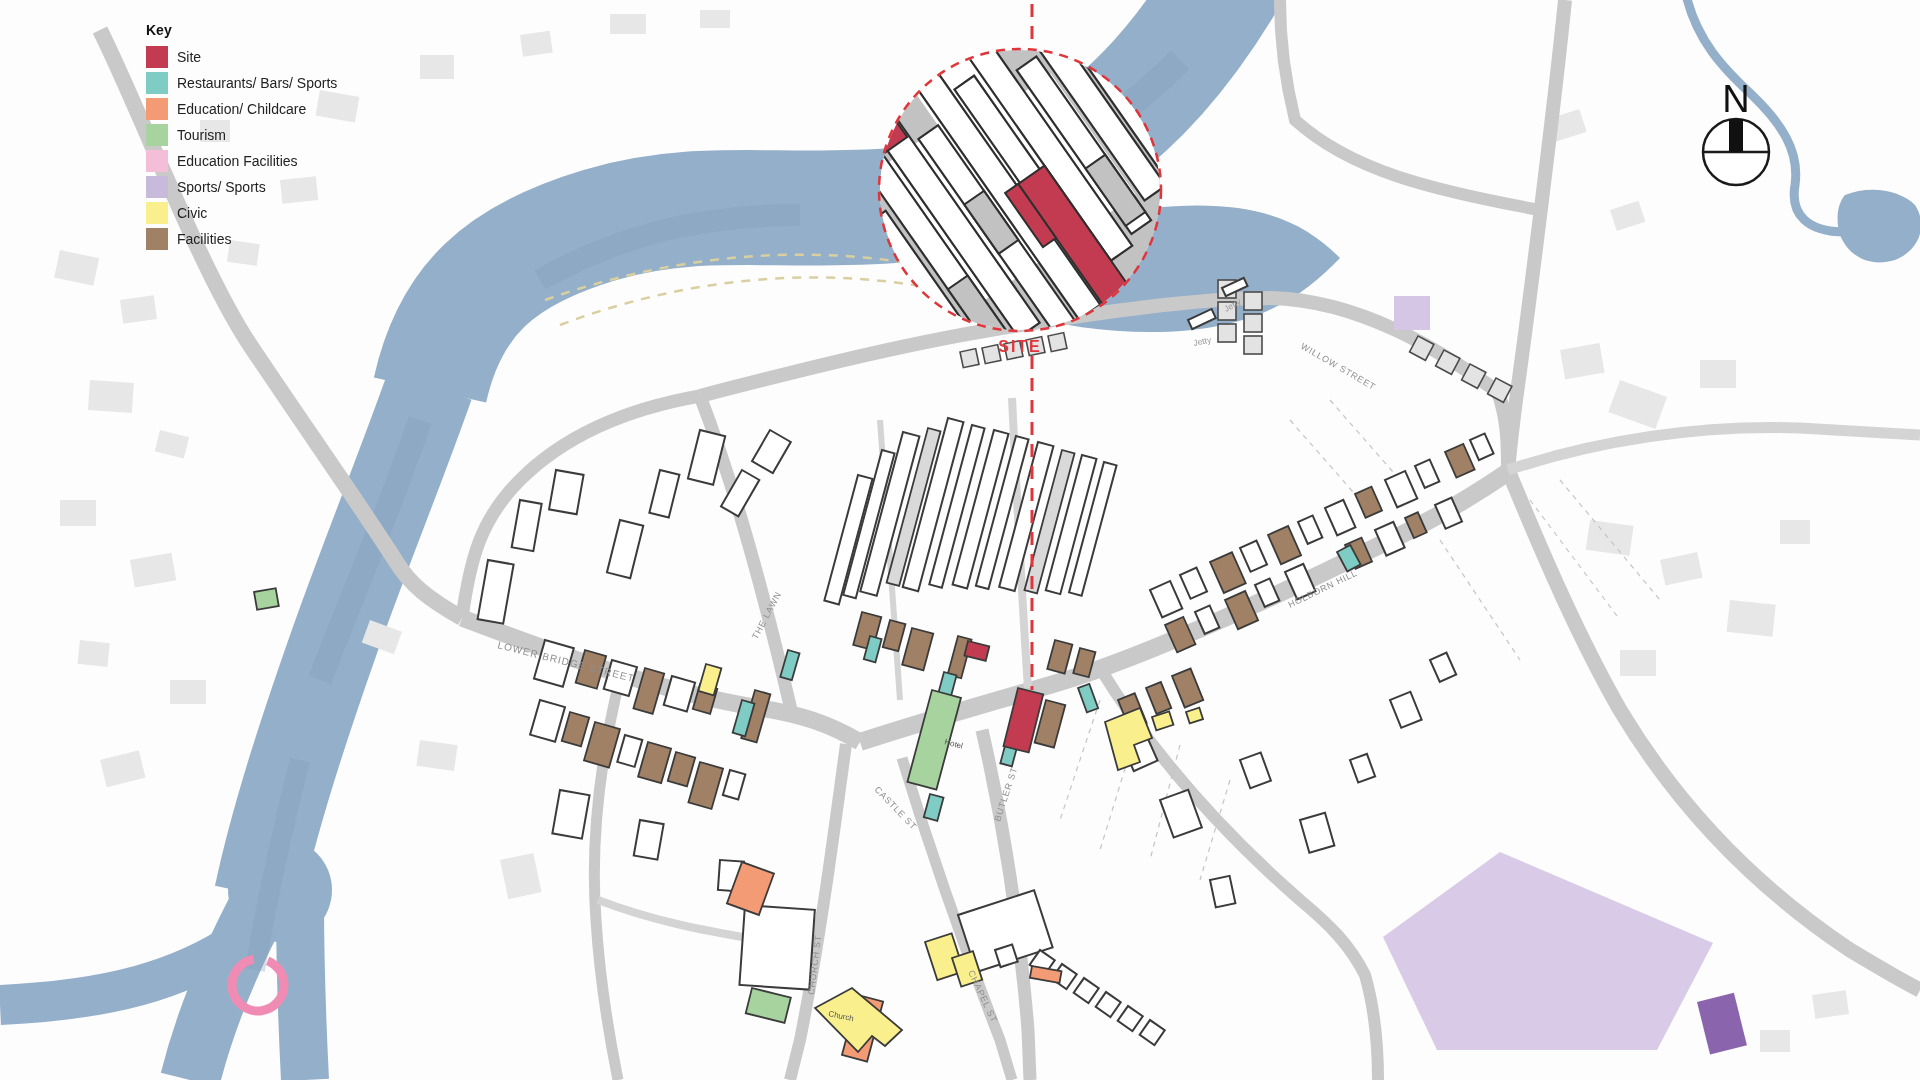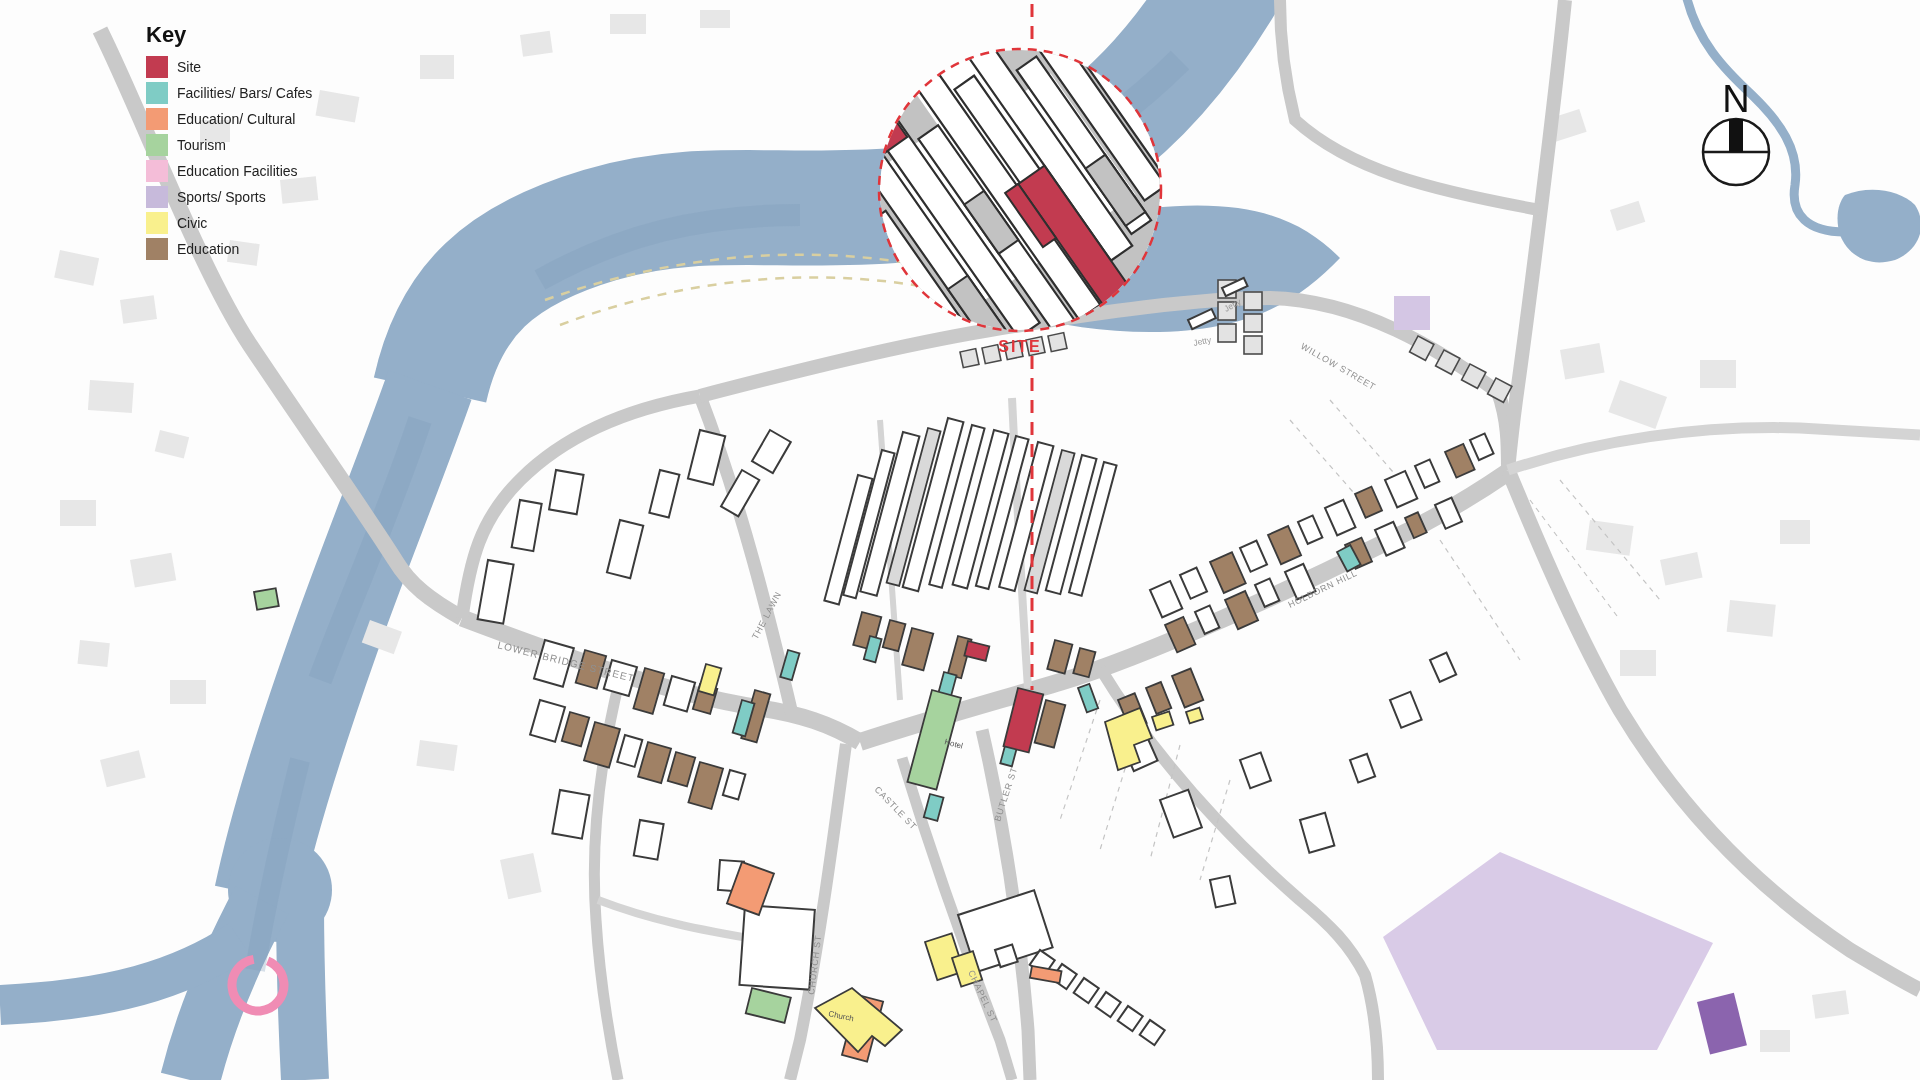--- a/index.html
+++ b/index.html
@@ -36,21 +36,21 @@
 
   .stlabel{fill:#8f8f8f;font-size:9px;letter-spacing:.8px;}
   .stlabel.big{font-size:10px;letter-spacing:1.1px;}
   .jetty{fill:#9a9a9a;font-size:8.5px;}
   .bldlabel{fill:#555;font-size:8px;}
   .sitelabel{fill:#e0353a;font-size:16px;font-weight:bold;letter-spacing:2px;}
   .nlabel{fill:#111;font-size:38px;font-weight:500;}
 
   
   .legend{position:absolute;left:146px;top:22px;}
-  .legend .ltitle{font-weight:bold;font-size:22px;color:#111;margin-bottom:6px;}
+  .legend .ltitle{font-weight:bold;font-size:14px;color:#111;margin-bottom:6px;}
   .lrow{display:flex;align-items:center;height:26px;}
   .lswatch{width:22px;height:22px;margin-right:9px;flex:0 0 auto;}
   .llabel{font-size:14px;color:#222;}
 </style>
 </head>
 <body>
 
 <div class="stage">
 <svg width="1920" height="1080" viewBox="0 0 1920 1080">
   <defs>
@@ -371,40 +371,40 @@
 </svg>
 
   <div class="legend">
     <div class="ltitle">Key</div>
     <div class="lrow">
       <span class="lswatch" style="background: rgb(194, 59, 80);"></span>
       <span class="llabel">Site</span>
     </div>
     <div class="lrow">
       <span class="lswatch" style="background: rgb(127, 204, 197);"></span>
-      <span class="llabel">Facilities/ Bars/ Cafes</span>
+      <span class="llabel">Restaurants/ Bars/ Sports</span>
     </div>
     <div class="lrow">
       <span class="lswatch" style="background: rgb(243, 155, 116);"></span>
-      <span class="llabel">Education/ Cultural</span>
+      <span class="llabel">Education/ Childcare</span>
     </div>
     <div class="lrow">
       <span class="lswatch" style="background: rgb(166, 211, 158);"></span>
       <span class="llabel">Tourism</span>
     </div>
     <div class="lrow">
       <span class="lswatch" style="background: rgb(244, 189, 216);"></span>
       <span class="llabel">Education Facilities</span>
     </div>
     <div class="lrow">
       <span class="lswatch" style="background: rgb(199, 186, 219);"></span>
       <span class="llabel">Sports/ Sports</span>
     </div>
     <div class="lrow">
       <span class="lswatch" style="background: rgb(249, 240, 141);"></span>
       <span class="llabel">Civic</span>
     </div>
     <div class="lrow">
       <span class="lswatch" style="background: rgb(160, 129, 101);"></span>
-      <span class="llabel">Education</span>
+      <span class="llabel">Facilities</span>
     </div>
   </div>
 </div>
 
 </body></html>

